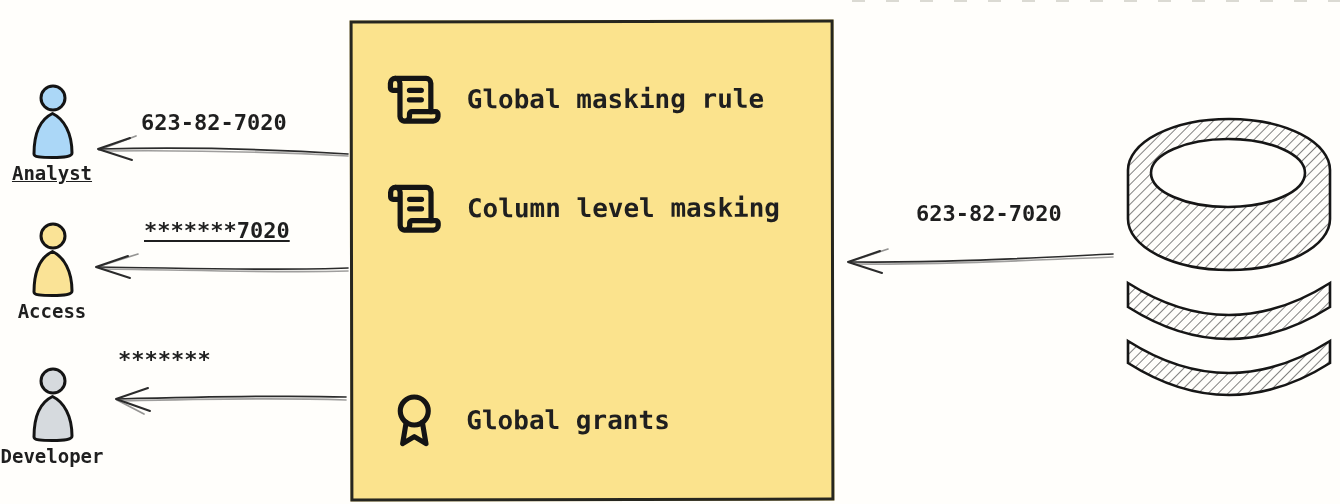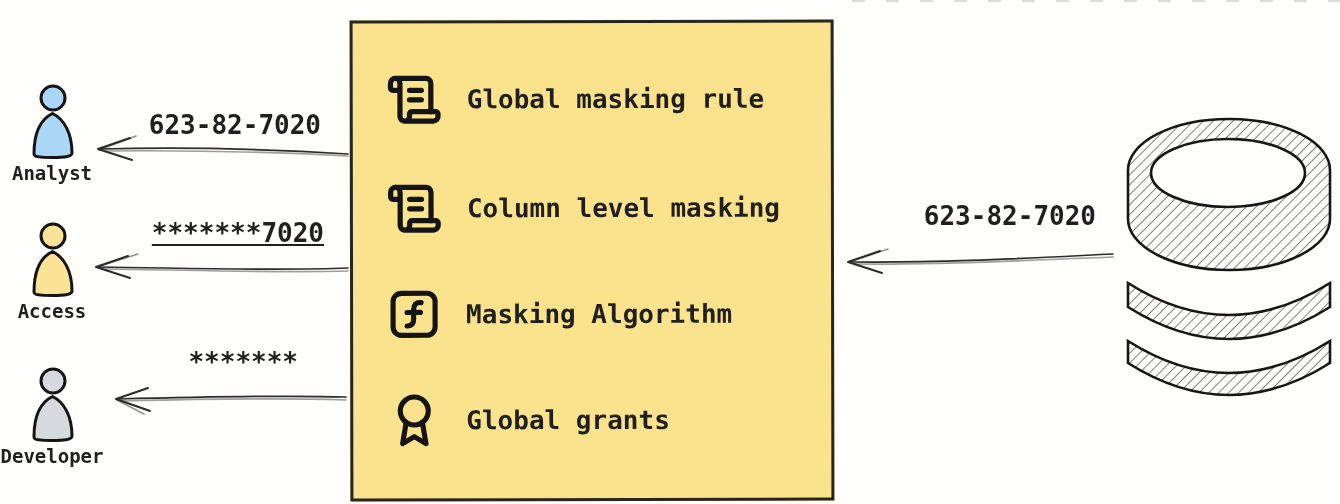--- a/index.html
+++ b/index.html
@@ -10,26 +10,26 @@
     color:#1f1f1f;
   }
   
   .frame-dashes {
     position:absolute; left:852px; top:0; width:488px; height:2px;
     background:repeating-linear-gradient(90deg,#dbdad3 0 13px,transparent 13px 34px);
   }
   
   .persona { position:absolute; left:0; width:104px; display:flex; flex-direction:column; align-items:center; }
   .persona .role { font-size:19px; font-weight:bold; margin-top:2px; white-space:nowrap; }
-  .persona-analyst   { top:84px; }
+  .persona-analyst   { top:84px;text-decoration:underline; }
   .persona-support   { top:222px; }
   .persona-developer { top:367px; }
   
   .value-label {
-    position:absolute; font-size:26px; font-weight:bold; text-align:right;
+    position:absolute; font-size:22px; font-weight:bold; text-align:left;
     white-space:nowrap; width:180px;
   }
   .val-analyst   { left:141px; top:110px; }
   .val-support   { left:144px; top:218px;text-decoration:underline; }
   .val-developer { left:118px; top:347px; }
   .val-source    { left:916px; top:201px; }
   
   .mask-box {
     position:absolute; left:350px; top:20px; width:484px; height:481px;
     background:#FBE38D; border:3px solid #26261f; box-sizing:border-box;
@@ -97,28 +97,20 @@
     <div class="mask-row row-1">
       <svg width="57" height="57" viewBox="0 0 24 24" fill="none" stroke="#141414" stroke-width="2.2" stroke-linecap="round" stroke-linejoin="round">
         <path d="M19 17V5a2 2 0 0 0-2-2H4"></path>
         <path d="M8 21h12a2 2 0 0 0 2-2v-1a1 1 0 0 0-1-1H11a1 1 0 0 0-1 1v1a2 2 0 1 1-4 0V5a2 2 0 1 0-4 0v2a1 1 0 0 0 1 1h3"></path>
         <path d="M15 8h-5"></path>
           <path d="M15 12h-5"></path>
       </svg>
       <span class="label">Column level masking</span>
     </div>
 
-    <div class="mask-row row-2">
-      <svg width="56" height="56" viewBox="0 0 24 24" fill="none" stroke="#141414" stroke-width="2.2" stroke-linecap="round" stroke-linejoin="round">
-        <rect width="18" height="18" x="3" y="3" rx="3.5"></rect>
-        <path d="M9 17c2 0 2.8-1 2.8-2.8V10c0-2 1-3.3 3.2-3"></path>
-        <path d="M9 11.2h5.7"></path>
-      </svg>
-      <span class="label">Masking Algorithm</span>
-    </div>
 
     <div class="mask-row row-3">
       <svg width="56" height="56" viewBox="0 0 24 24" fill="none" stroke="#141414" stroke-width="2.2" stroke-linecap="round" stroke-linejoin="round">
         <circle cx="12" cy="8" r="6"></circle>
         <path d="M15.477 12.89 17 22l-5-3-5 3 1.523-9.11"></path>
       </svg>
       <span class="label">Global grants</span>
     </div>
   </div>
 

